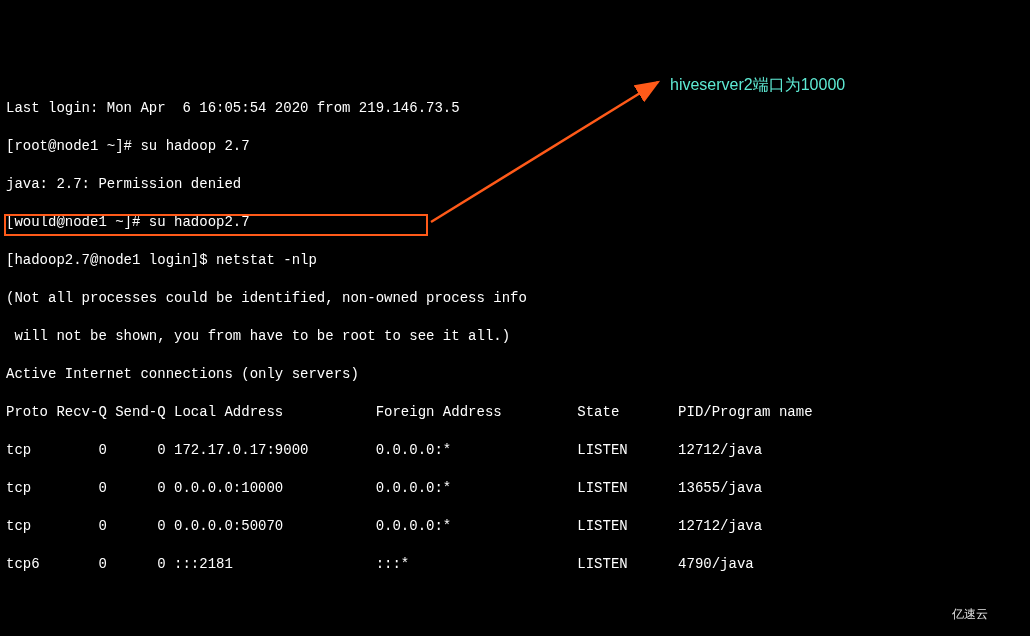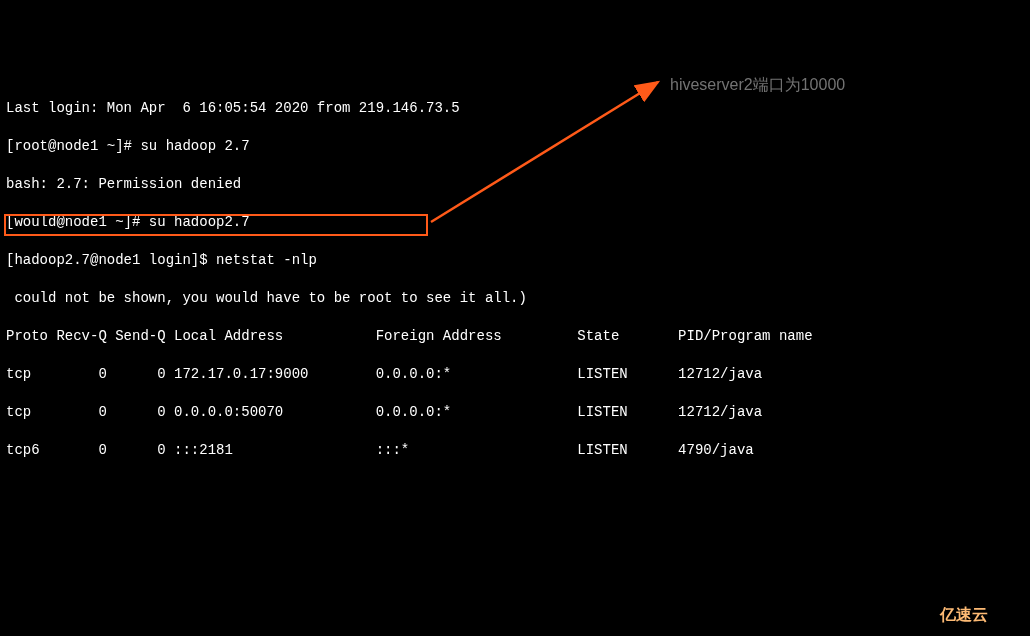--- a/index.html
+++ b/index.html
@@ -42,61 +42,64 @@
       position: absolute;
       left: 428px;
       top: 62px;
       z-index: 3;
       pointer-events: none;
     }
     .annotation {
       position: absolute;
       left: 670px;
       top: 75px;
-      color: #737373;
+      color: #5eead4;
       font-family: "Microsoft YaHei", "SimSun", Arial, sans-serif;
       font-size: 16px;
       z-index: 3;
       white-space: nowrap;
     }
     .watermark {
       position: absolute;
       right: 8px;
       bottom: 8px;
       z-index: 5;
       display: flex;
       align-items: center;
       gap: 6px;
     }
     .watermark-text {
-      color: #fdba74;
+      color: #e5e5e5;
       font-family: "Microsoft YaHei", Arial, sans-serif;
-      font-size: 16px;
-      font-weight: 700;
+      font-size: 12px;
+      font-weight: 400;
     }
     .watermark-logo {
       width: 28px;
       height: 28px;
       position: relative;
     }
   </style>
 </head>
 <body>
 
 
 
 <div class="terminal">
 <span class="line">Last login: Mon Apr  6 16:05:54 2020 from 219.146.73.5</span>
 <span class="line">[root@node1 ~]# su hadoop 2.7</span>
-<span class="line">bash: 2.7: Permission denied</span>
+<span class="line">java: 2.7: Permission denied</span>
 <span class="line">[would@node1 ~]# su hadoop2.7</span>
 <span class="line">[hadoop2.7@node1 login]$ netstat -nlp</span>
-<span class="line"> could not be shown, you would have to be root to see it all.)</span>
+<span class="line">(Not all processes could be identified, non-owned process info</span>
+<span class="line"> will not be shown, you from have to be root to see it all.)</span>
+<span class="line">Active Internet connections (only servers)</span>
 <span class="line">Proto Recv-Q Send-Q Local Address           Foreign Address         State       PID/Program name</span>
 <span class="line">tcp        0      0 172.17.0.17:9000        0.0.0.0:*               LISTEN      12712/java</span>
+<span class="line">tcp        0      0 0.0.0.0:10000           0.0.0.0:*               LISTEN      13655/java</span>
 <span class="line">tcp        0      0 0.0.0.0:50070           0.0.0.0:*               LISTEN      12712/java</span>
 <span class="line">tcp6       0      0 :::2181                 :::*                    LISTEN      4790/java</span>
 
 
 
 
 
 
 
 

